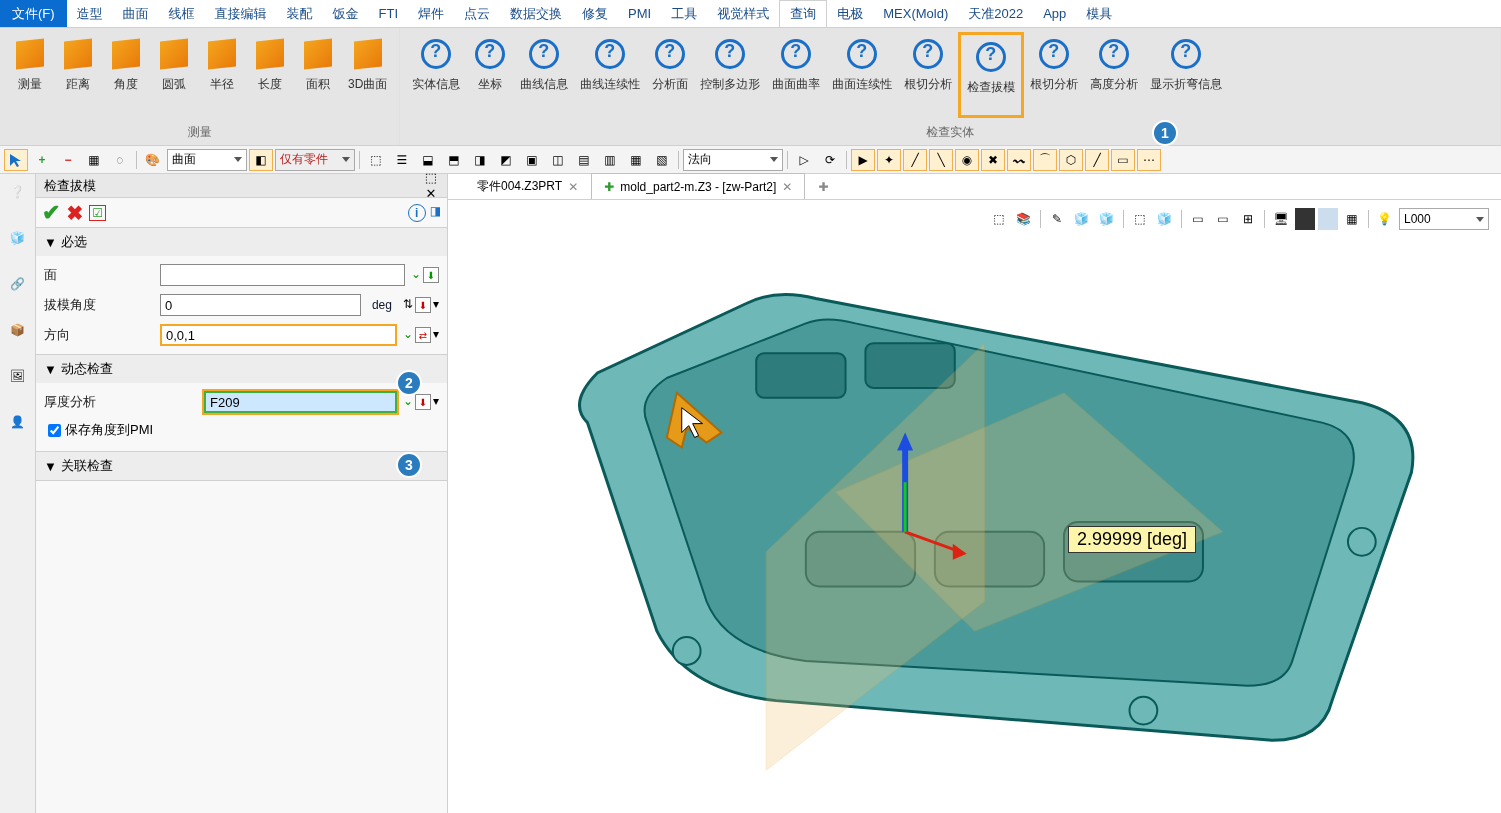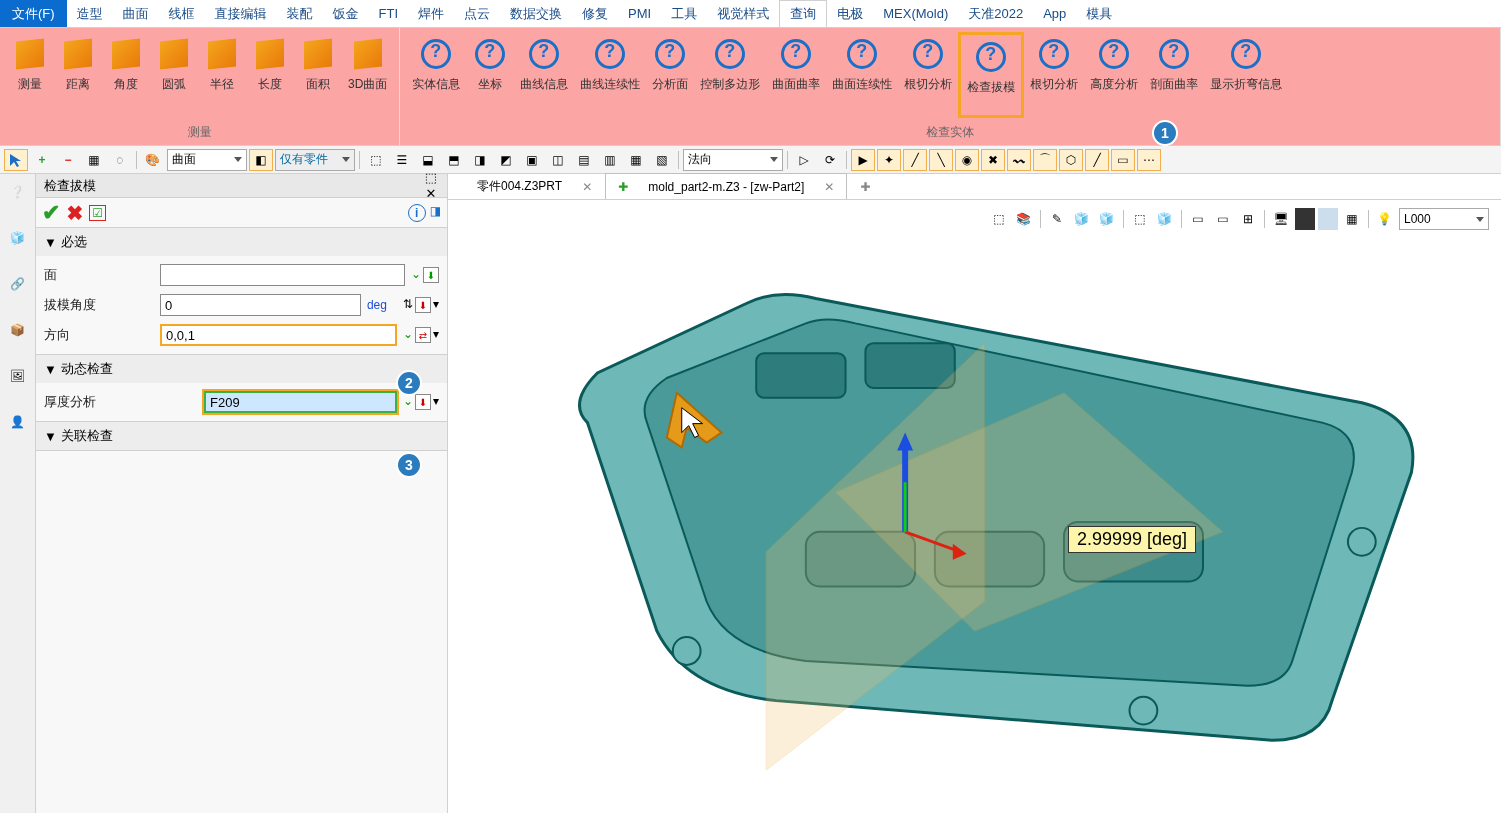--- a/index.html
+++ b/index.html
@@ -5,21 +5,21 @@
 * { margin: 0; padding: 0; box-sizing: border-box; font-family: "Microsoft YaHei", sans-serif; }
 body { width: 1501px; height: 813px; background: #fff; overflow: hidden; font-size: 12px; }
 
 
 .menu-bar { height: 28px; background: #fff; display: flex; align-items: stretch; border-bottom: 1px solid #d0d0d0; }
 .menu-file { background: #0a6cce; color: #fff; padding: 0 12px; display: flex; align-items: center; font-size: 13px; }
 .menu-item { padding: 0 10px; display: flex; align-items: center; color: #1a4d88; font-size: 13px; cursor: pointer; }
 .menu-item.active { background: #fff; border: 1px solid #d0d0d0; border-bottom: none; text-align: center; }
 
 
-.ribbon { height: 118px; background: #fca5a5; border-bottom: 1px solid #d0d0d0; display: flex; }
+.ribbon { height: 118px; background: #e5e5e5; border-bottom: 1px solid #d0d0d0; display: flex; }
 .ribbon-group { display: flex; flex-direction: column; border-right: 1px solid #e0e0e0; }
 .ribbon-items { display: flex; padding: 4px 6px; flex: 1; }
 .ribbon-btn { display: flex; flex-direction: column; align-items: center; justify-content: flex-start; padding: 4px 6px; cursor: pointer; min-width: 44px; }
 .ribbon-btn.highlighted { border: 3px solid #f5a623; }
 .ribbon-icon { width: 36px; height: 36px; display: flex; align-items: center; justify-content: center; margin-bottom: 4px; }
 .ribbon-label { font-size: 12px; color: #333; text-align: center; white-space: nowrap; }
 .ribbon-group-label { text-align: center; font-size: 12px; color: #666; padding: 2px 0 4px; }
 
 
 .badge { position: absolute; width: 26px; height: 26px; border-radius: 50%; background: #2b7bbf; color: #fff; display: flex; align-items: center; justify-content: center; font-size: 14px; font-weight: bold; border: 2px solid #fff; }
@@ -39,28 +39,28 @@
 .panel-title { height: 24px; background: #e8e8e8; display: flex; align-items: center; padding: 0 8px; font-size: 13px; justify-content: space-between; border-bottom: 1px solid #d0d0d0; }
 .panel-actions { height: 30px; display: flex; align-items: center; padding: 0 6px; gap: 6px; border-bottom: 1px solid #d0d0d0; justify-content: space-between; }
 .panel-section { border-bottom: 1px solid #d0d0d0; }
 .section-header { height: 28px; background: #ededed; display: flex; align-items: center; padding: 0 8px; font-size: 13px; gap: 4px; }
 .section-body { padding: 4px 8px; }
 .field-row { display: flex; align-items: center; height: 30px; gap: 6px; }
 .field-label { width: 110px; font-size: 13px; color: #222; }
 .field-input { flex: 1; height: 22px; border: 1px solid #888; background: #fff; padding: 0 4px; font-size: 13px; }
 .field-input.hl-orange { border: 2px solid #f5a623; }
 .field-input.hl-green { border: 2px solid #3cb043; outline: 2px solid #f5a623; margin-left: 44px; }
-.field-unit { width: 30px; text-align: left; color: #1d4ed8; font-size: 12px; }
+.field-unit { width: 30px; text-align: center; color: #0f172a; font-size: 12px; }
 .field-icons { display: flex; gap: 2px; }
 .chk { display: flex; align-items: center; gap: 4px; font-size: 13px; padding: 4px 0 8px 4px; }
 
 
 .viewport { flex: 1; position: relative; background: #fff; }
 .tabs-bar { height: 26px; display: flex; align-items: flex-end; padding-left: 16px; gap: 0; border-bottom: 1px solid #d0d0d0; }
-.doc-tab { height: 26px; padding: 0 12px; display: flex; align-items: center; gap: 20px; border: 1px solid transparent; border-bottom: none; font-size: 12px; cursor: pointer; }
+.doc-tab { height: 26px; padding: 0 12px; display: flex; align-items: center; gap: 6px; border: 1px solid transparent; border-bottom: none; font-size: 12px; cursor: pointer; }
 .doc-tab.active { background: #fff; border-color: #c0c0c0; }
 .doc-tab .close { color: #888; }
 .viz-toolbar { position: absolute; top: 32px; right: 10px; height: 26px; display: flex; align-items: center; gap: 3px; background: rgba(255,255,255,0.8); padding: 2px; }
 .viz-toolbar .tb-btn { width: 22px; height: 22px; }
 .model { position: absolute; left: 60px; top: 60px; right: 20px; bottom: 10px; }
 .tooltip-val { position: absolute; left: 620px; top: 352px; background: #fdf6aa; border: 1px solid #333; padding: 2px 8px; font-size: 18px; color: #000; }
 
 
 .ico { display:inline-block; }
 .ico-cube { width: 28px; height: 28px; background: linear-gradient(135deg,#f5a51d,#e87a0a); transform: skewY(-6deg); }
@@ -225,26 +225,20 @@
       <div class="ribbon-btn">
           <div class="ribbon-icon">
             <span class="ico ico-q"></span>
           </div>
           <div class="ribbon-label">高度分析</div>
         </div>
       <div class="ribbon-btn">
           <div class="ribbon-icon">
             <span class="ico ico-q"></span>
           </div>
-          <div class="ribbon-label">剖面曲率</div>
-        </div>
-      <div class="ribbon-btn">
-          <div class="ribbon-icon">
-            <span class="ico ico-q"></span>
-          </div>
           <div class="ribbon-label">显示折弯信息</div>
         </div>
     </div>
     <div class="ribbon-group-label">检查实体</div>
   </div>
   <div class="badge" style="left:1152px; top:92px;">1</div>
 </div>
 
 <div class="toolbar">
   <div class="tb-btn hl">
@@ -256,21 +250,21 @@
   <div class="tb-btn" style="color:#d22;font-weight:bold;">−</div>
   <div class="tb-btn">▦</div>
   <div class="tb-btn">◌</div>
   <div class="tb-sep"></div>
   <div class="tb-btn">🎨</div>
   <div class="tb-combo">
       <span>曲面</span>
       <span style="margin-left:auto" class="ico-arrow-down"></span>
     </div>
   <div class="tb-btn hl">◧</div>
-  <div class="tb-combo" style="background:#eee;color:#0369a1;">
+  <div class="tb-combo" style="background:#eee;color:#b91c1c;">
       <span>仅有零件</span>
       <span style="margin-left:auto" class="ico-arrow-down"></span>
     </div>
   <div class="tb-sep"></div>
   <div class="tb-btn">⬚</div>
   <div class="tb-btn">☰</div>
   <div class="tb-btn">⬓</div>
   <div class="tb-btn">⬒</div>
   <div class="tb-btn">◨</div>
   <div class="tb-btn">◩</div>
@@ -378,20 +372,24 @@
       <div class="section-body">
         <div class="field-row">
           <div class="field-label">厚度分析</div>
           <input class="field-input hl-green" style="background: rgb(205, 231, 255);" value="F209">
           <div class="field-icons">
               <span style="color:#090;">⌄</span>
               <span class="mini">⬇</span>
               <span>▾</span>
             </div>
         </div>
+        <label class="chk">
+            <input type="checkbox" checked="" style="">
+            <span>保存角度到PMI</span>
+          </label>
       </div>
     </div>
 
     <div class="panel-section">
       <div class="section-header">
           <span>▼</span>
           <span>关联检查</span>
         </div>
     </div>
 

